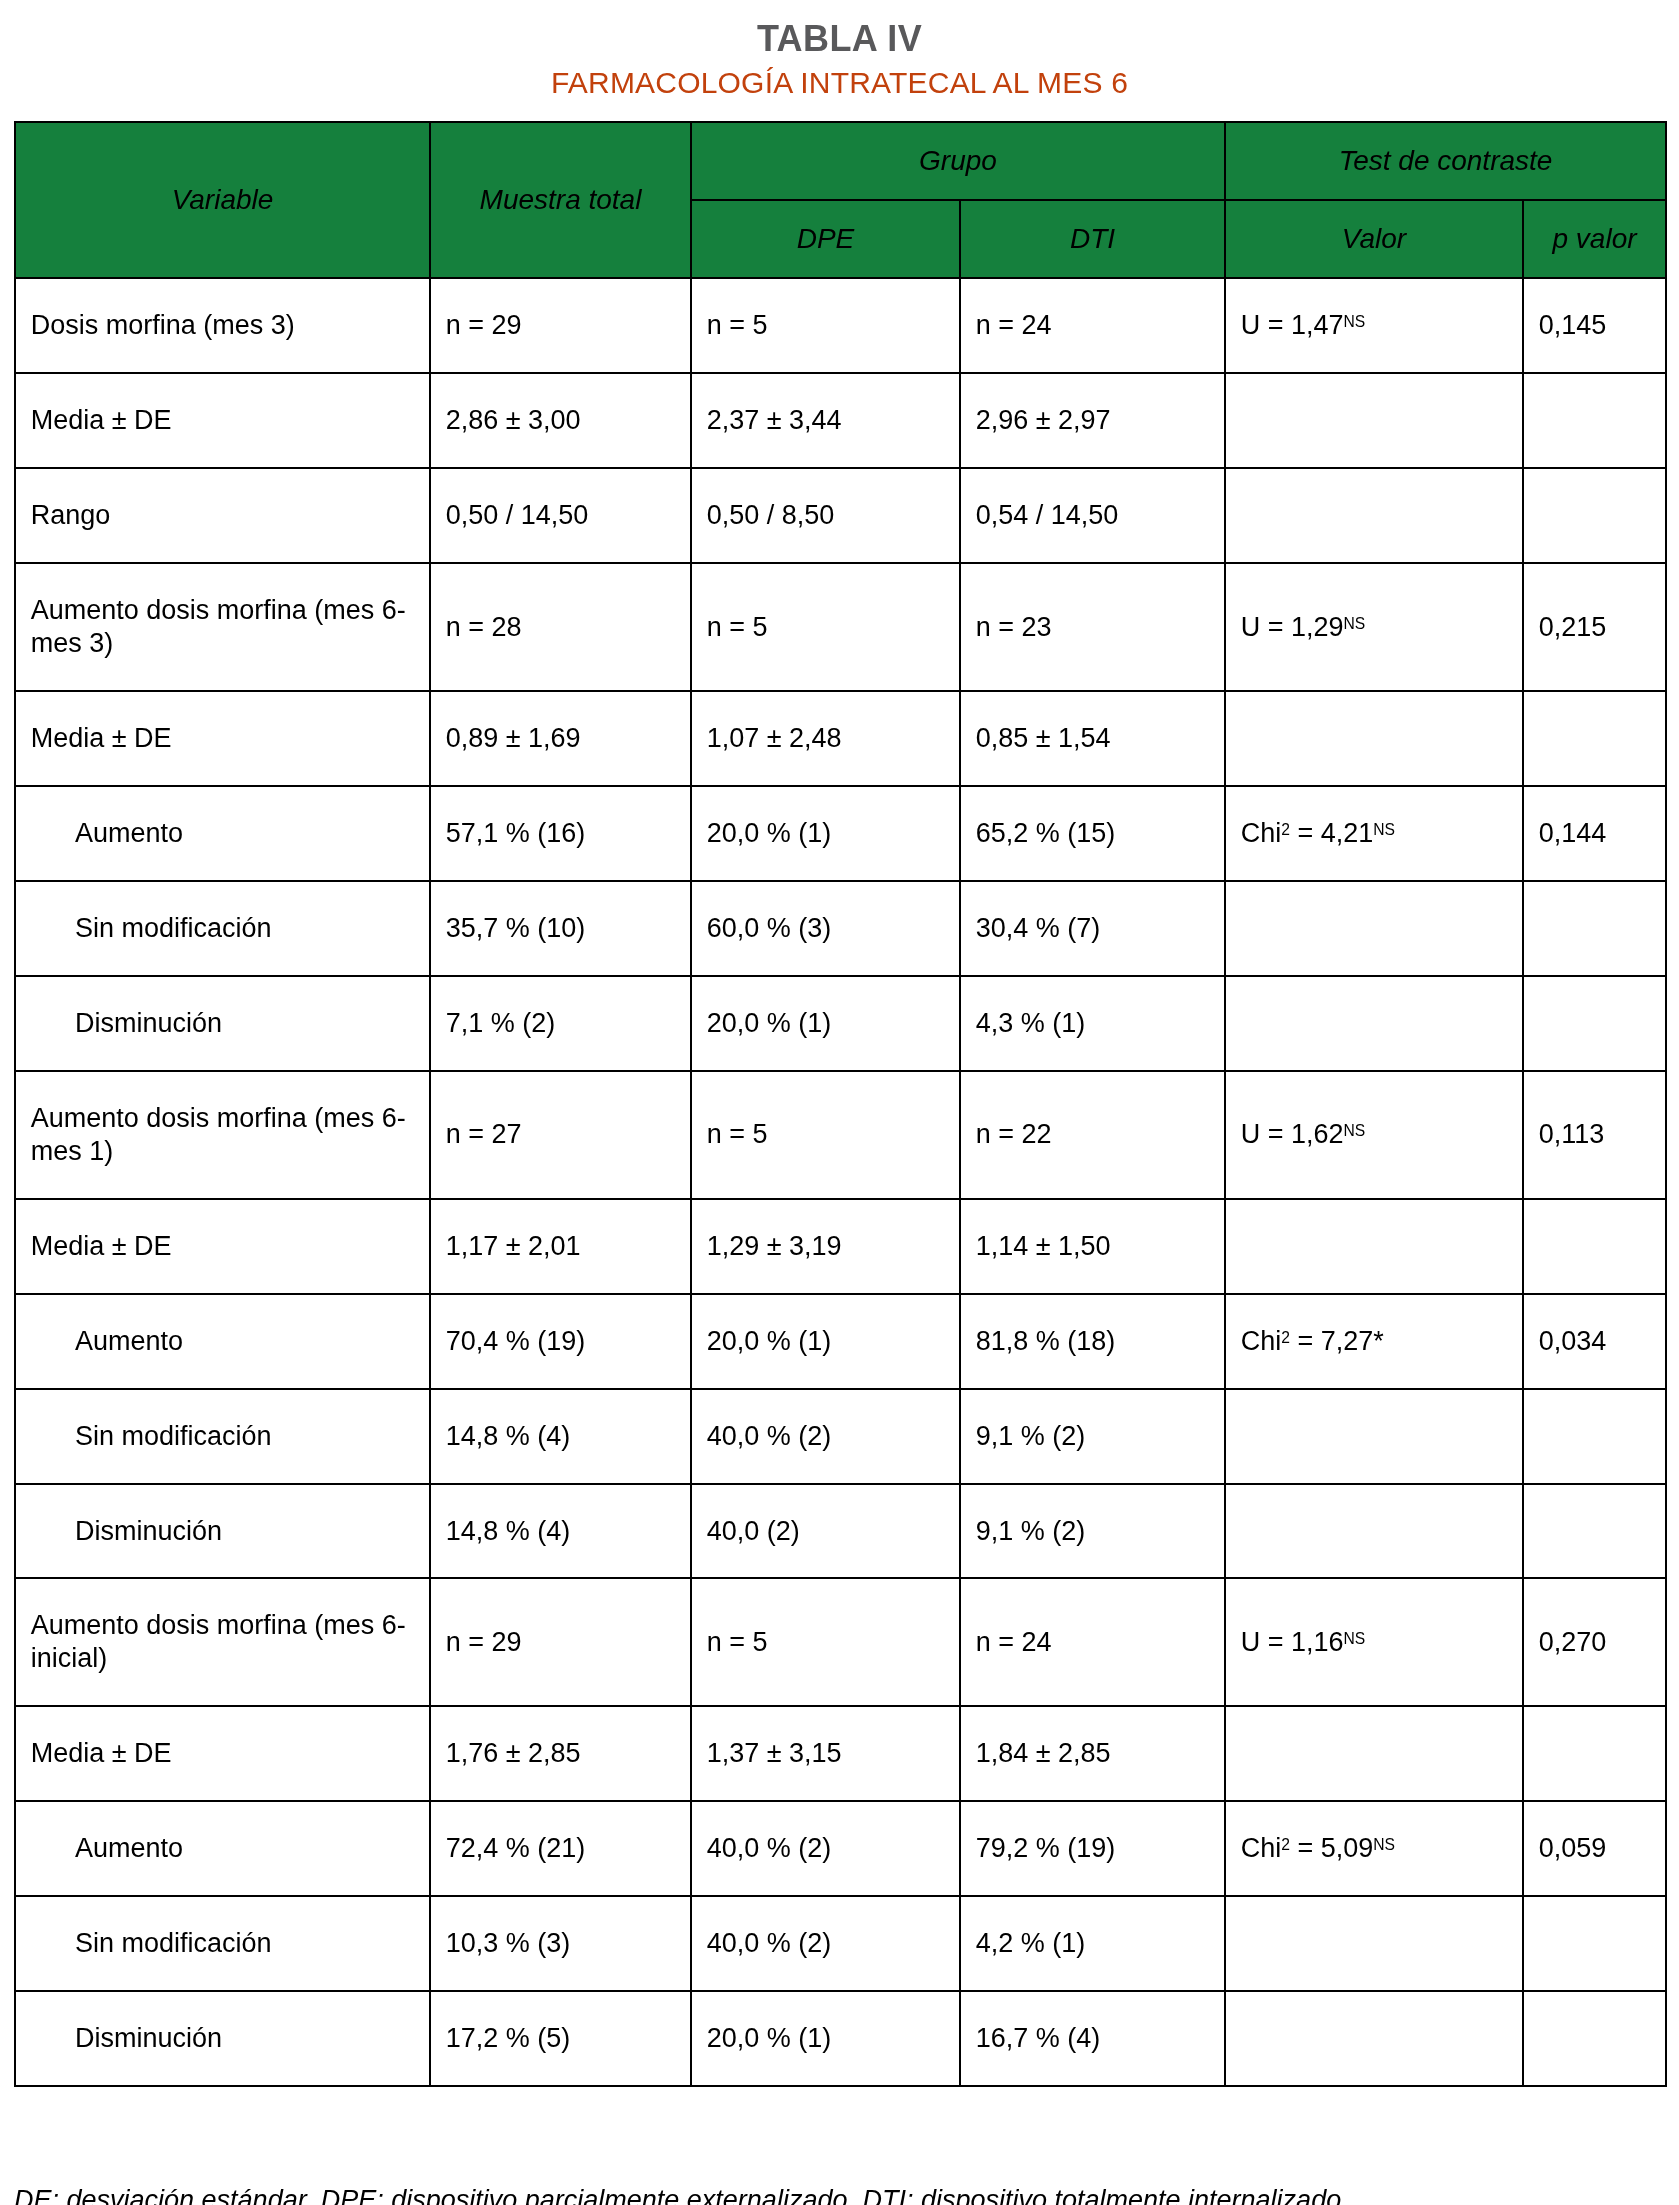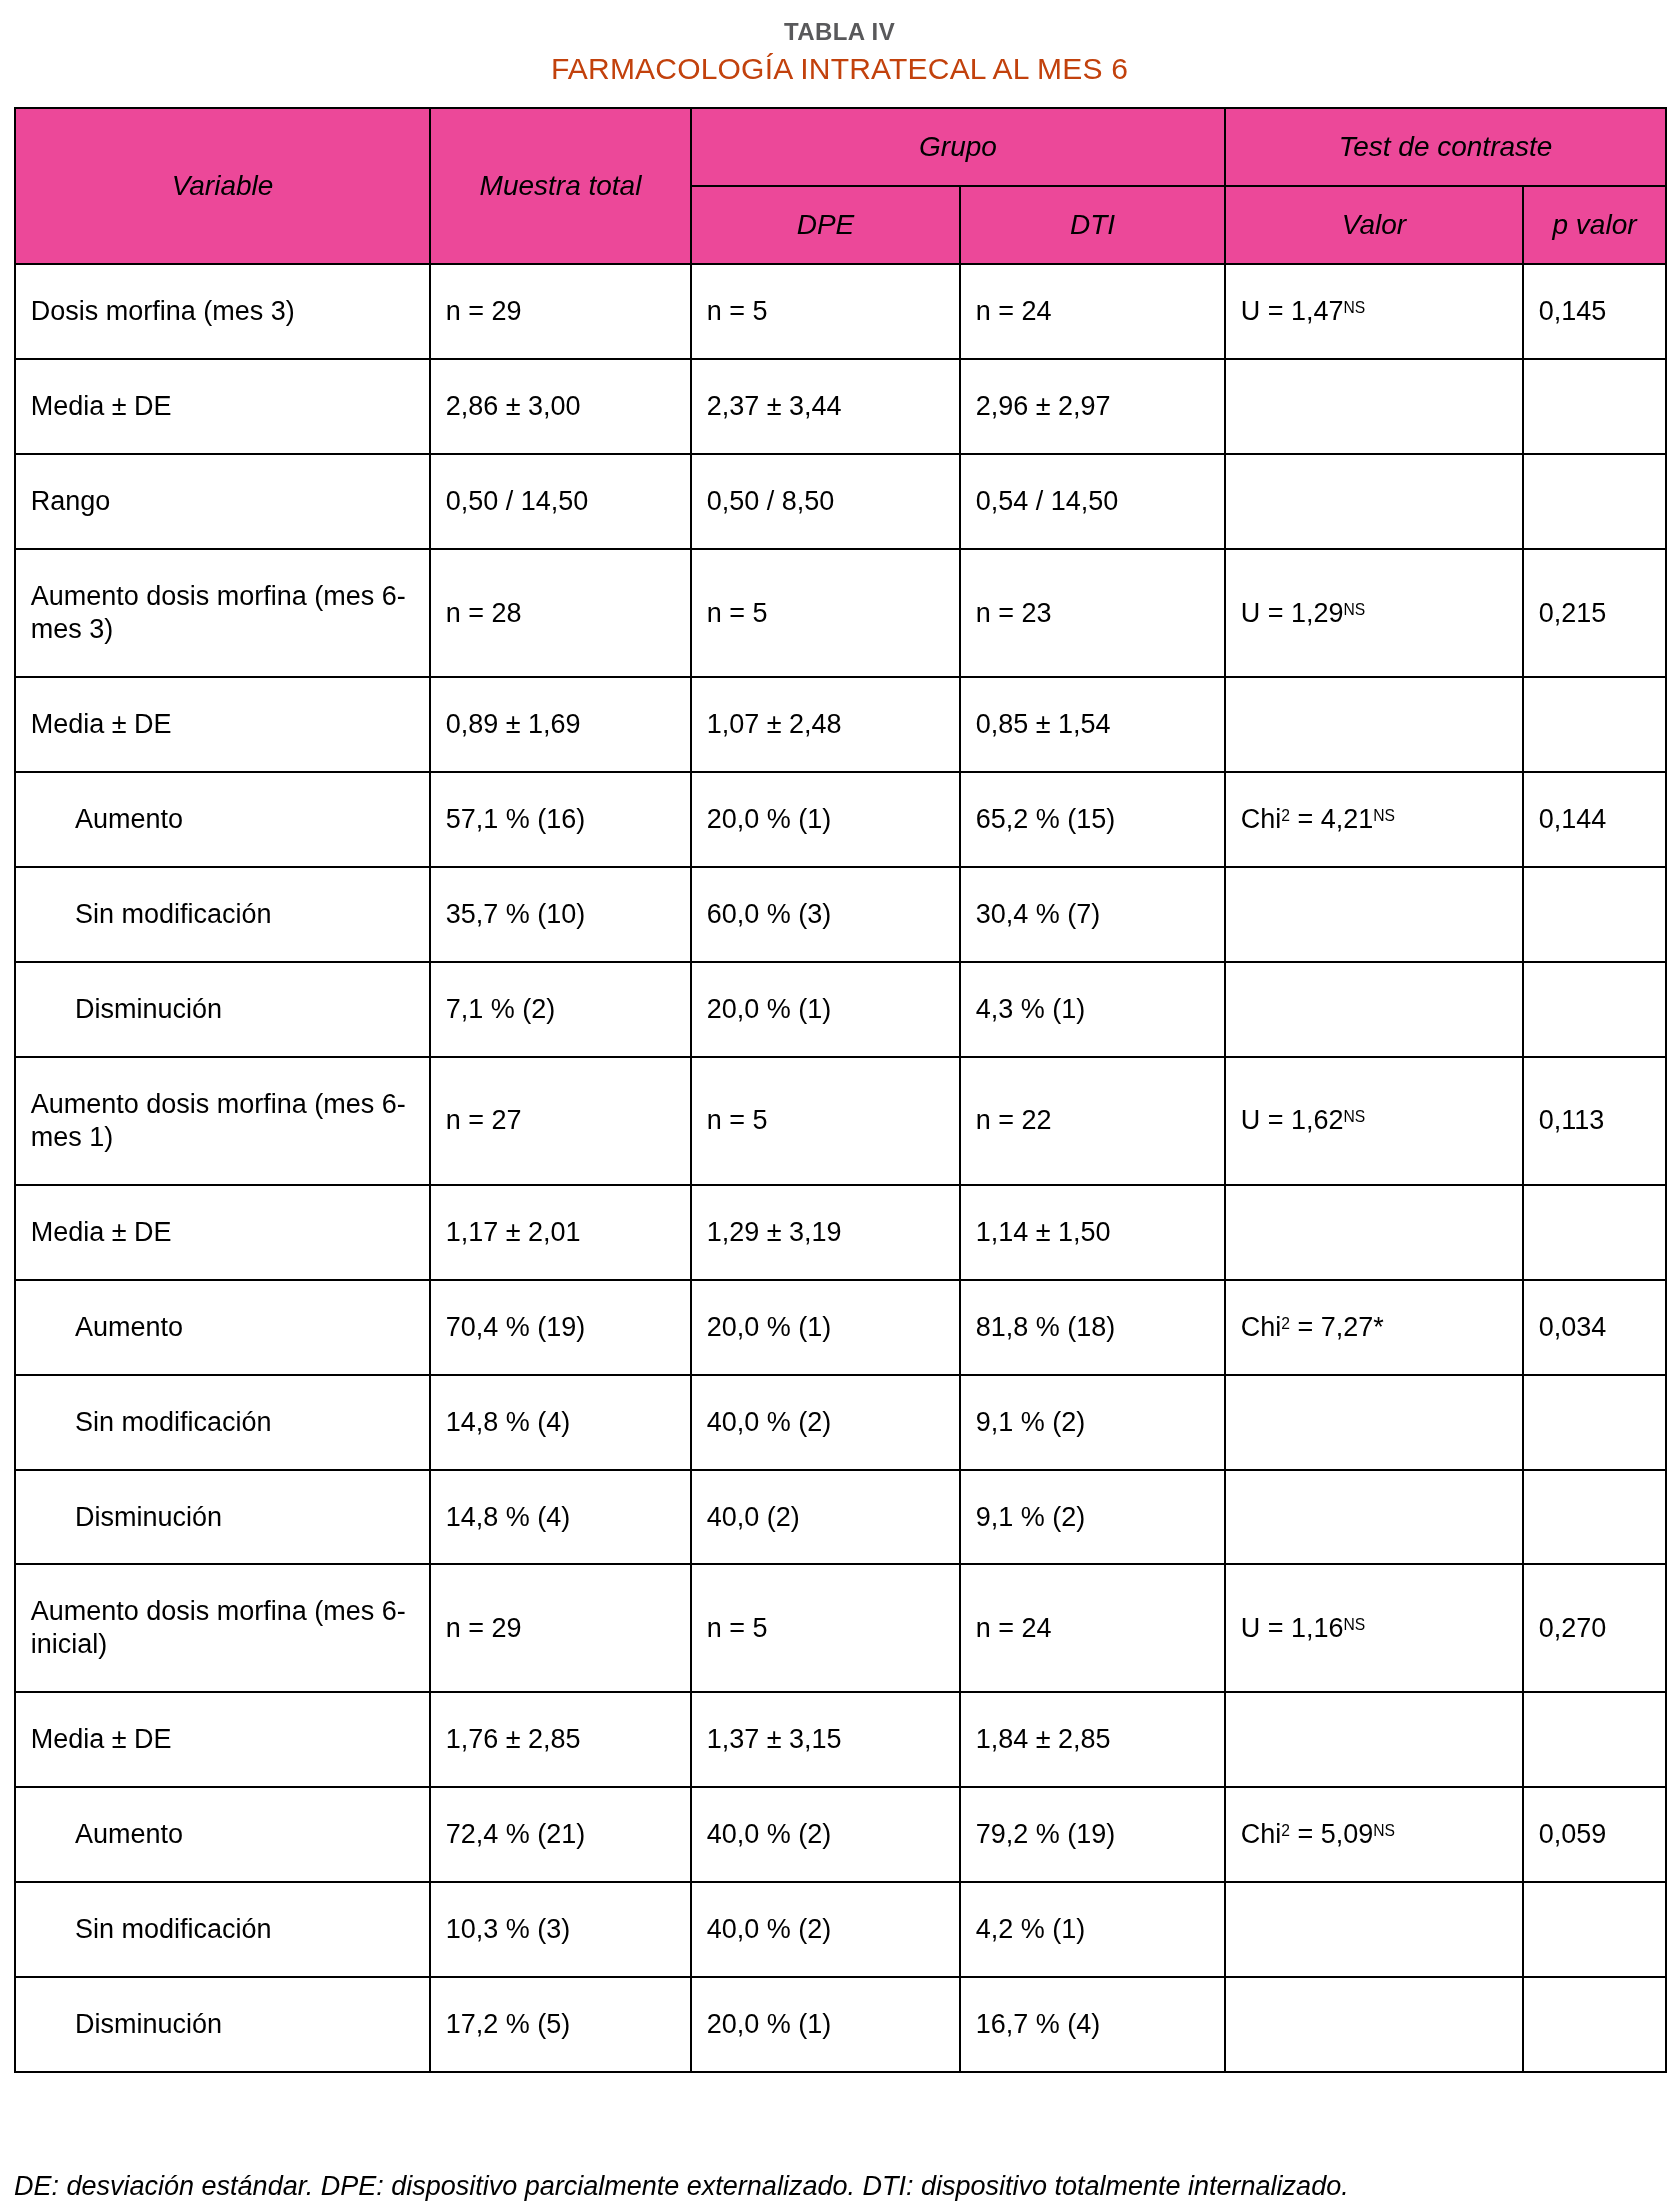--- a/index.html
+++ b/index.html
@@ -12,21 +12,21 @@
   body {
     width: 1679px;
     min-height: 2205px;
     box-sizing: border-box;
   }
   .page {
     padding: 13px 14px 16.3px 14px;
   }
   .title-block { text-align: center; }
   .title {
-    font-size: 24px;
+    font-size: 36px;
     font-weight: bold;
     color: #59595b;
     letter-spacing: 0.4px;
     margin-top: 4.9px;
   }
   .subtitle {
     font-size: 30px;
     font-weight: normal;
     color: #c2410c;
     letter-spacing: 0.2px;
@@ -37,21 +37,21 @@
     table-layout: fixed;
     width: 1652px;
     margin-top: 21px;
   }
   table.main th, table.main td {
     border: 2.4px solid #000;
     box-sizing: border-box;
     overflow: hidden;
   }
   table.main th {
-    background: #ec4899;
+    background: #15803d;
     font-style: italic;
     font-weight: normal;
     font-size: 28px;
     text-align: center;
     vertical-align: middle;
     padding: 22px 8.2px;
   }
   table.main td {
     font-size: 27px;
     line-height: 1.22;

